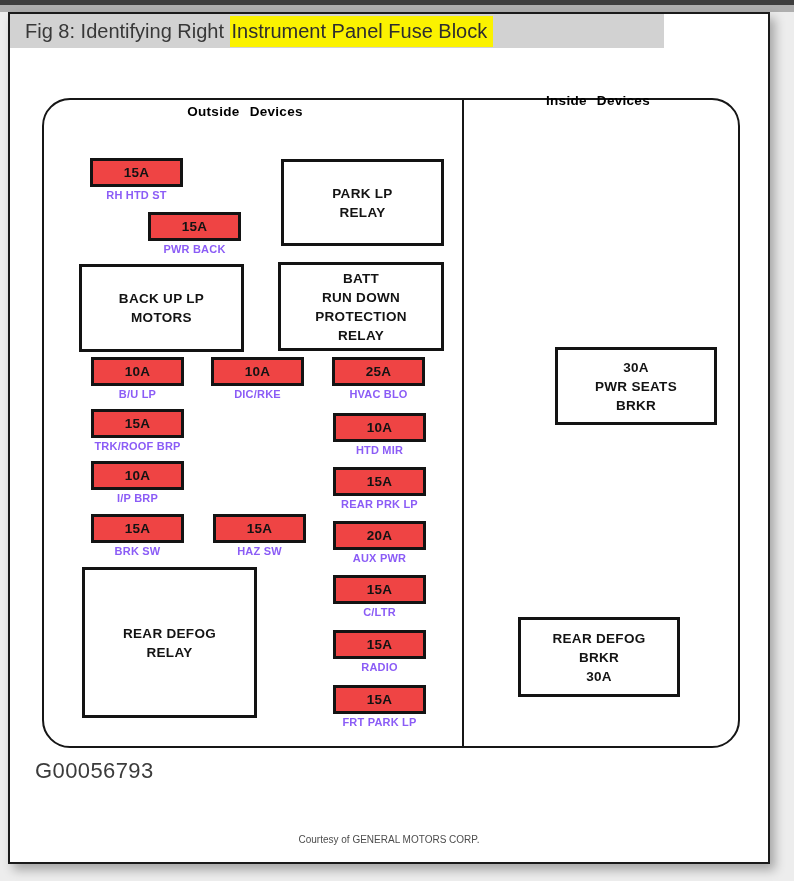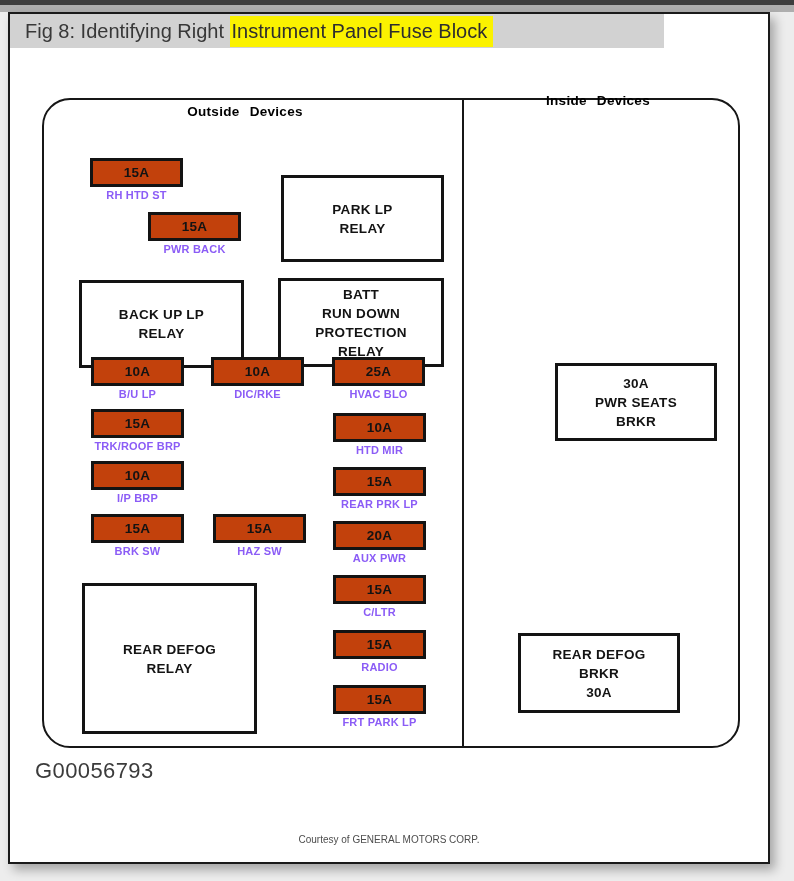--- a/index.html
+++ b/index.html
@@ -65,39 +65,39 @@
     color: #000000;
     word-spacing: 6px;
     letter-spacing: 0.3px;
   }
   
   .fuse { position: absolute; width: 93px; }
   .fuse-box {
     width: 93px; height: 29px;
     border: 3px solid #131313;
     box-sizing: border-box;
-    background: #c2410c;
+    background: #ef4444;
     display: flex; align-items: center; justify-content: center;
     font-size: 13.5px; font-weight: bold; color: #131313;
     letter-spacing: 0.3px;
   }
   .fuse-label {
     position: absolute; top: 31px; left: 50%;
     transform: translateX(-50%);
     white-space: nowrap;
     font-size: 11px; font-weight: bold; color: #8b5cf6;
     letter-spacing: 0.2px;
   }
   
   .relay {
     position: absolute;
     border: 3px solid #131313;
     box-sizing: border-box;
     background: #fff;
-    display: flex; align-items: center; justify-content: center; margin-top: 16px;
+    display: flex; align-items: center; justify-content: center;
   }
   .relay-text {
     white-space: pre-line;
     text-align: center;
     font-size: 13.5px; font-weight: bold; color: #131313;
     line-height: 19px;
     letter-spacing: 0.3px;
   }
   .figure-id {
     position: absolute; left: 25px; top: 744px;
@@ -134,21 +134,21 @@
 RELAY</span>
   </div>
   <div class="relay" style="left:268px; top:248px; width:166px; height:89px;">
     <span class="relay-text">BATT
 RUN DOWN
 PROTECTION
 RELAY</span>
   </div>
   <div class="relay" style="left:69px; top:250px; width:165px; height:88px;">
     <span class="relay-text">BACK UP LP
-RELAY</span>
+MOTORS</span>
   </div>
   <div class="relay" style="left:72px; top:553px; width:175px; height:151px;">
     <span class="relay-text">REAR DEFOG
 RELAY</span>
   </div>
   <div class="relay" style="left:545px; top:333px; width:162px; height:78px;">
     <span class="relay-text">30A
 PWR SEATS
 BRKR</span>
   </div>

